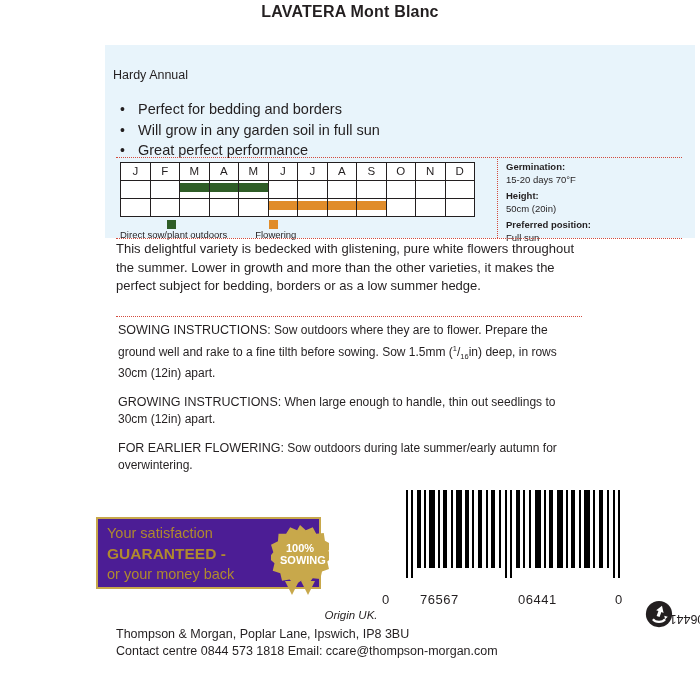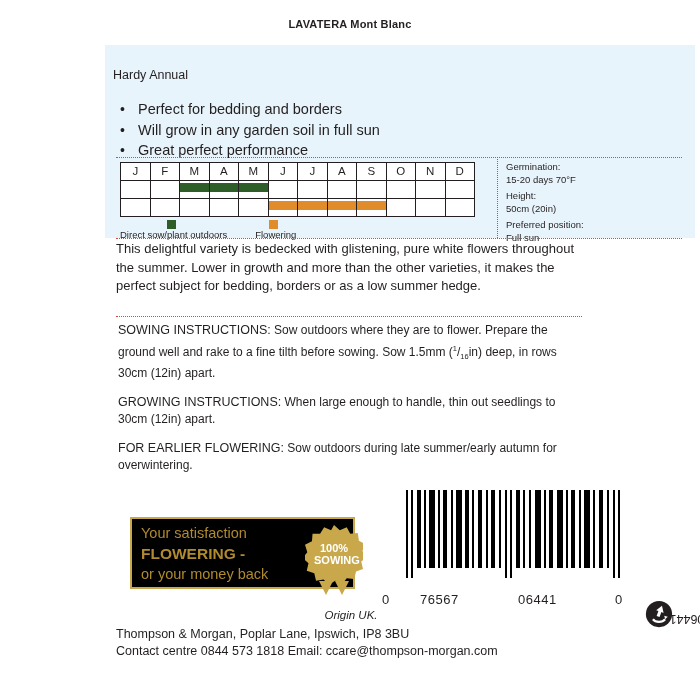--- a/index.html
+++ b/index.html
@@ -15,24 +15,24 @@
     overflow: hidden;
   }
   .packet {
     position: relative;
     width: 700px;
     height: 700px;
     box-sizing: border-box;
   }
   .title {
     text-align: center;
-    font-size: 11px;
+    font-size: 16px;
     font-weight: bold;
     letter-spacing: 0.2px;
-    padding-top: 18px;
+    padding-top: 3px;
   }
   .blue-band {
     position: absolute;
     left: 105px;
     top: 45px;
     width: 590px;
     height: 193px;
     background: #e8f4fb;
   }
   .content {
@@ -129,21 +129,21 @@
   }
 
   .facts {
     position: absolute;
     left: 506px;
     top: 161px;
     width: 180px;
     font-size: 9.5px;
     line-height: 12.5px;
   }
-  .facts .k { font-weight: normal; }
+  .facts .k { font-weight: bold; }
   .facts .grp { margin-bottom: 4px; }
 
   .desc {
     position: absolute;
     left: 116px;
     top: 240px;
     width: 470px;
     font-size: 13px;
     line-height: 18.5px;
   }
@@ -158,27 +158,27 @@
   }
   .instructions p { margin: 0 0 11px 0; }
   .instructions .hd {
     font-size: 12.5px;
   }
   sup { font-size: 7.5px; }
 
   
   .guarantee {
     position: absolute;
-    left: 130px;
+    left: 96px;
     top: 517px;
     width: 225px;
     height: 72px;
     border: 2px solid #c8a84b;
     box-sizing: border-box;
-    background: #000000;
+    background: #4c1d95;
   }
   .guarantee .g1 {
     position: absolute;
     left: 9px; top: 6px;
     font-size: 14.5px;
     color: #b08a2e;
   }
   .guarantee .g2 {
     position: absolute;
     left: 9px; top: 26px;
@@ -410,21 +410,21 @@
       <p>
         <span class="hd">GROWING INSTRUCTIONS:</span><span> When large enough to handle, thin out seedlings to 30cm (12in) apart.</span>
       </p>
       <p>
         <span class="hd">FOR EARLIER FLOWERING:</span><span> Sow outdoors during late summer/early autumn for overwintering.</span>
       </p>
     </div>
 
     <div class="guarantee">
       <div class="g1">Your satisfaction</div>
-      <div class="g2">FLOWERING -</div>
+      <div class="g2">GUARANTEED -</div>
       <div class="g3">or your money back</div>
       <div class="rosette">
         <div class="ribbon" style="left:16px;"></div>
         <div class="ribbon" style="left:32px;"></div>
         <div class="star"></div>
         <div class="inner">
           <div>100%</div>
           <div>SOWING</div>
         </div>
       </div>

